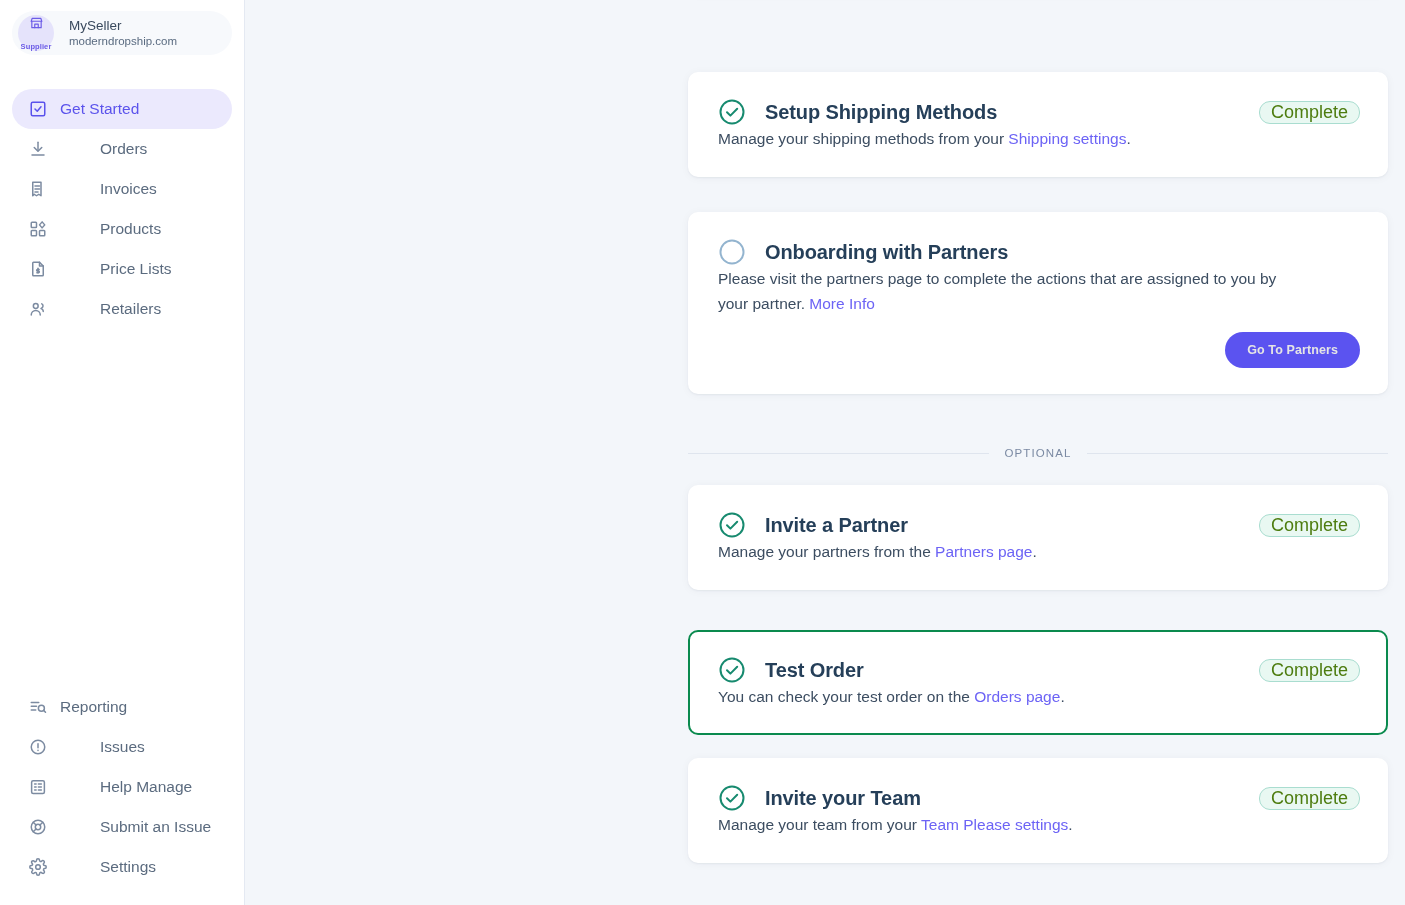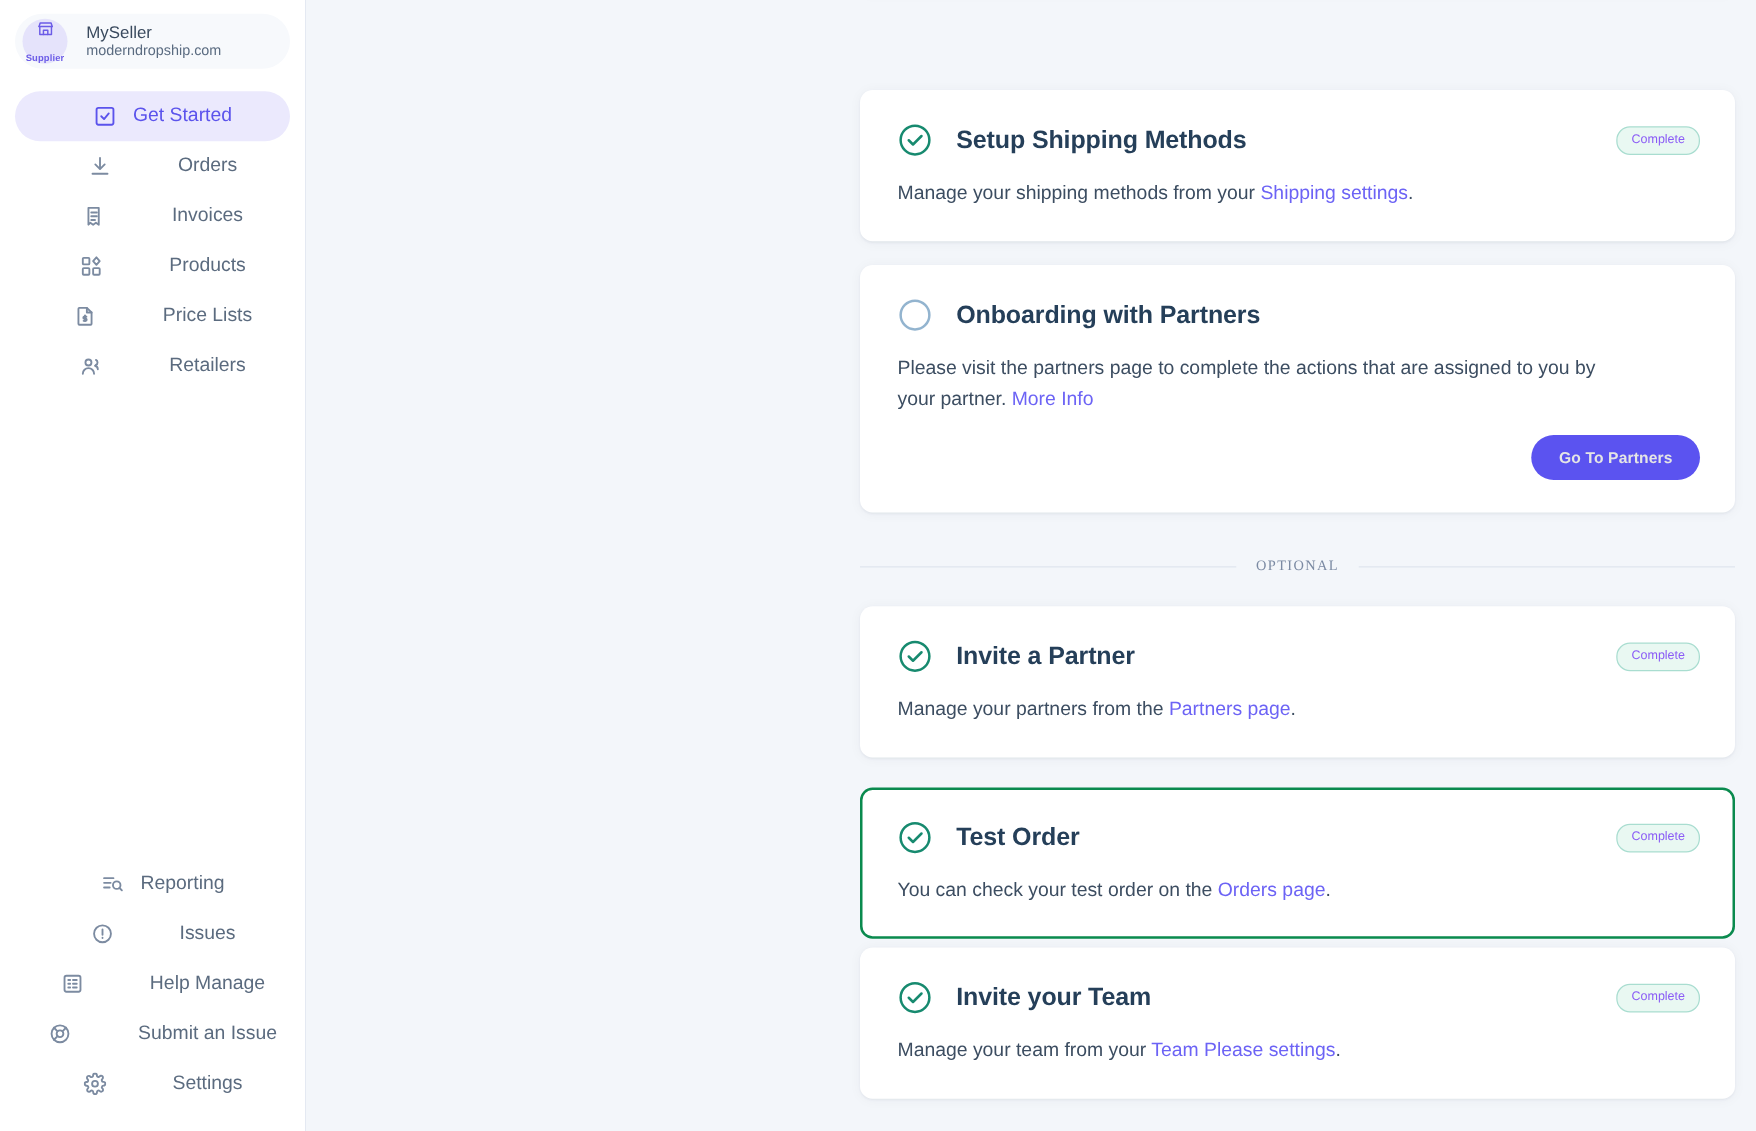--- a/index.html
+++ b/index.html
@@ -42,28 +42,27 @@
   }
   .org-text { margin-left: 15px; line-height: 1.22; overflow: hidden; }
   .org-name { font-size: 13.5px; color: #3a4a5e; font-weight: 400; white-space: nowrap; }
   .org-domain { font-size: 11.5px; color: #5a6b80; white-space: nowrap; }
 
   .nav-top { margin-top: 18px; }
   .nav-bottom { margin-bottom: 18px; }
   .nav-item {
     display: flex; align-items: center;
     height: 40px;
-    margin: 0 12px 0 12px;
+    margin: 16px 12px 0 12px;
     padding-left: 16px;
     border-radius: 20px;
     color: #5b6b7f;
     font-size: 15.5px;
     cursor: pointer;
     user-select: none;
-    justify-content: center;
   }
   .nav-item + .nav-item { margin-top: 0px; gap: 40px; }
   .nav-item .ico { width: 20px; height: 20px; flex: 0 0 20px; margin-right: 12px;
                    display: flex; align-items: center; justify-content: center; }
   .nav-item.active { background: #ebe9fd; color: #5b53ec; }
   .nav-item.active .ico svg { stroke: #5b53ec; }
   .nav-item .ico svg { stroke: #7c8ba1; }
   .spacer { flex: 1 1 auto; }
 
   
@@ -98,29 +97,28 @@
   .card-head { display: flex; align-items: center; }
   .status-ico { width: 28px; height: 28px; flex: 0 0 28px; margin-right: 19px; }
   .card-title {
     font-size: 20px; font-weight: 700; color: #253f59;
     letter-spacing: -.1px; line-height: 28px;
   }
   .badge {
     margin-left: auto;
     border: 1px solid #a9ddd0;
     background: #e9f8f2;
-    color: #8b5cf6;
-    font-size: 10px;
+    color: #4d7c0f;
+    font-size: 18px;
     border-radius: 11px;
     padding: 3px 11px 4px 11px;
     line-height: 14px;
     white-space: nowrap;
   }
   .card-body {
-    margin-top: 16px;
     font-size: 15.5px;
     line-height: 25px;
     color: #3c4d61;
     max-width: 590px;
   }
   a.link { color: #6c63f5; text-decoration: none; cursor: pointer; }
   .btn-row { display: flex; justify-content: flex-end; margin-top: 16px; }
   .btn-primary {
     background: #5b53f0;
     color: #e5e5e5;
@@ -132,21 +130,20 @@
     cursor: pointer;
     letter-spacing: .1px;
   }
 
   .divider {
     display: flex; align-items: center;
     margin: 0;
     color: #7b8aa3;
     font-size: 11.5px;
     letter-spacing: 1.1px;
-    font-family: Liberation Serif, serif;
   }
   .divider .ln { flex: 1 1 auto; height: 1px; background: #dfe5ee; }
   .divider .txt { padding: 0 16px; }
 
   
   #card-price-lists { position: absolute; left: 0; top: -58px; width: 700px; }
   #card-shipping    { position: absolute; left: 0; top: 72px;  width: 700px; }
   #card-onboarding  { position: absolute; left: 0; top: 212px; width: 700px; }
   #optional-divider { position: absolute; left: 0; top: 447px; width: 700px; }
   #card-invite-partner { position: absolute; left: 0; top: 485px; width: 700px; }

